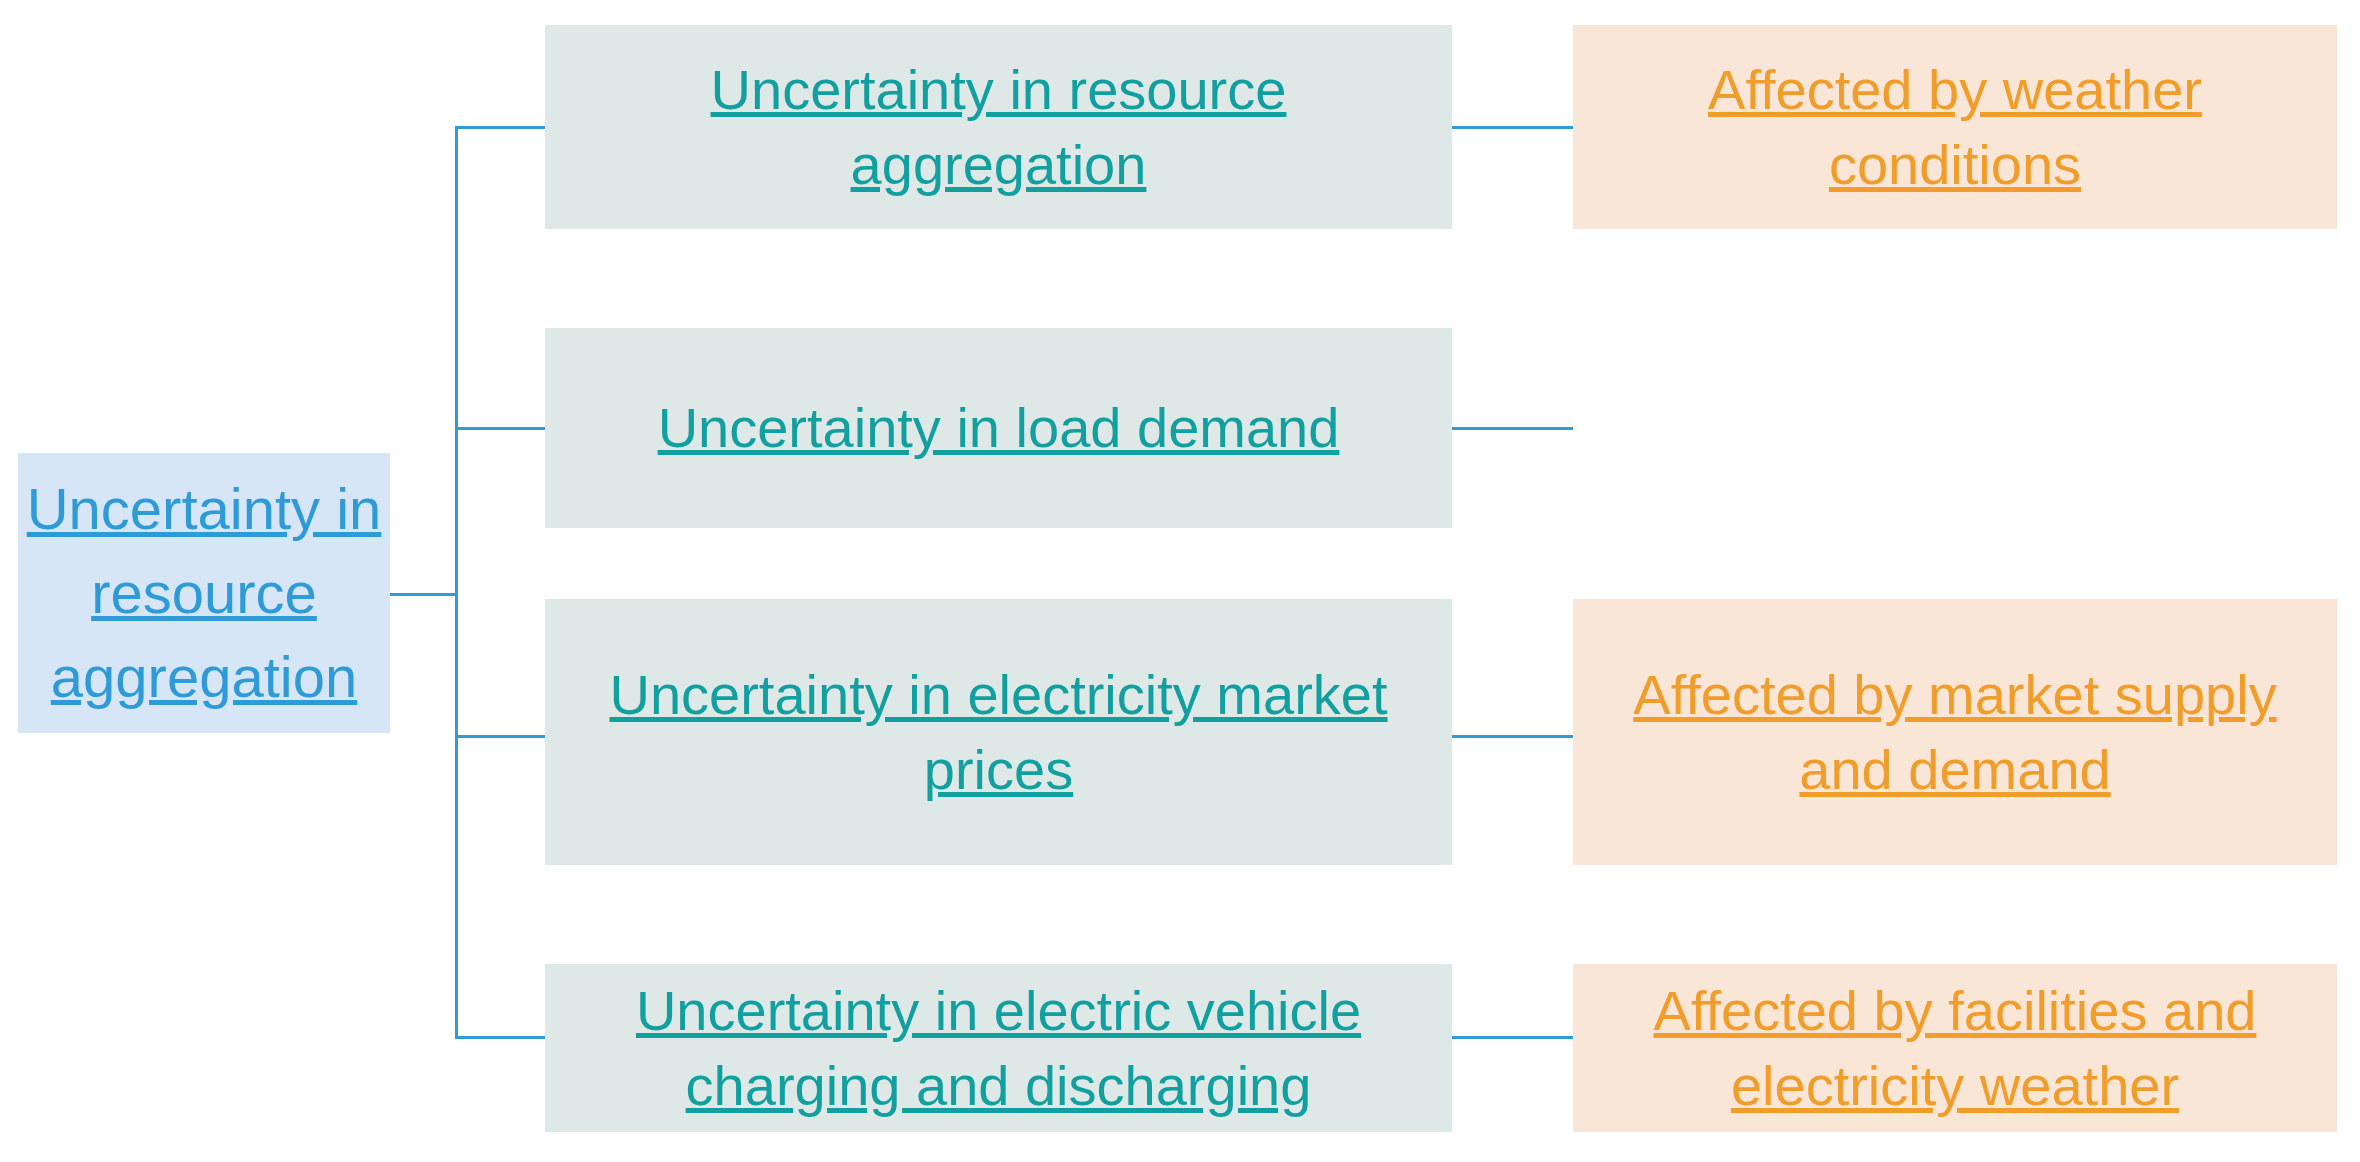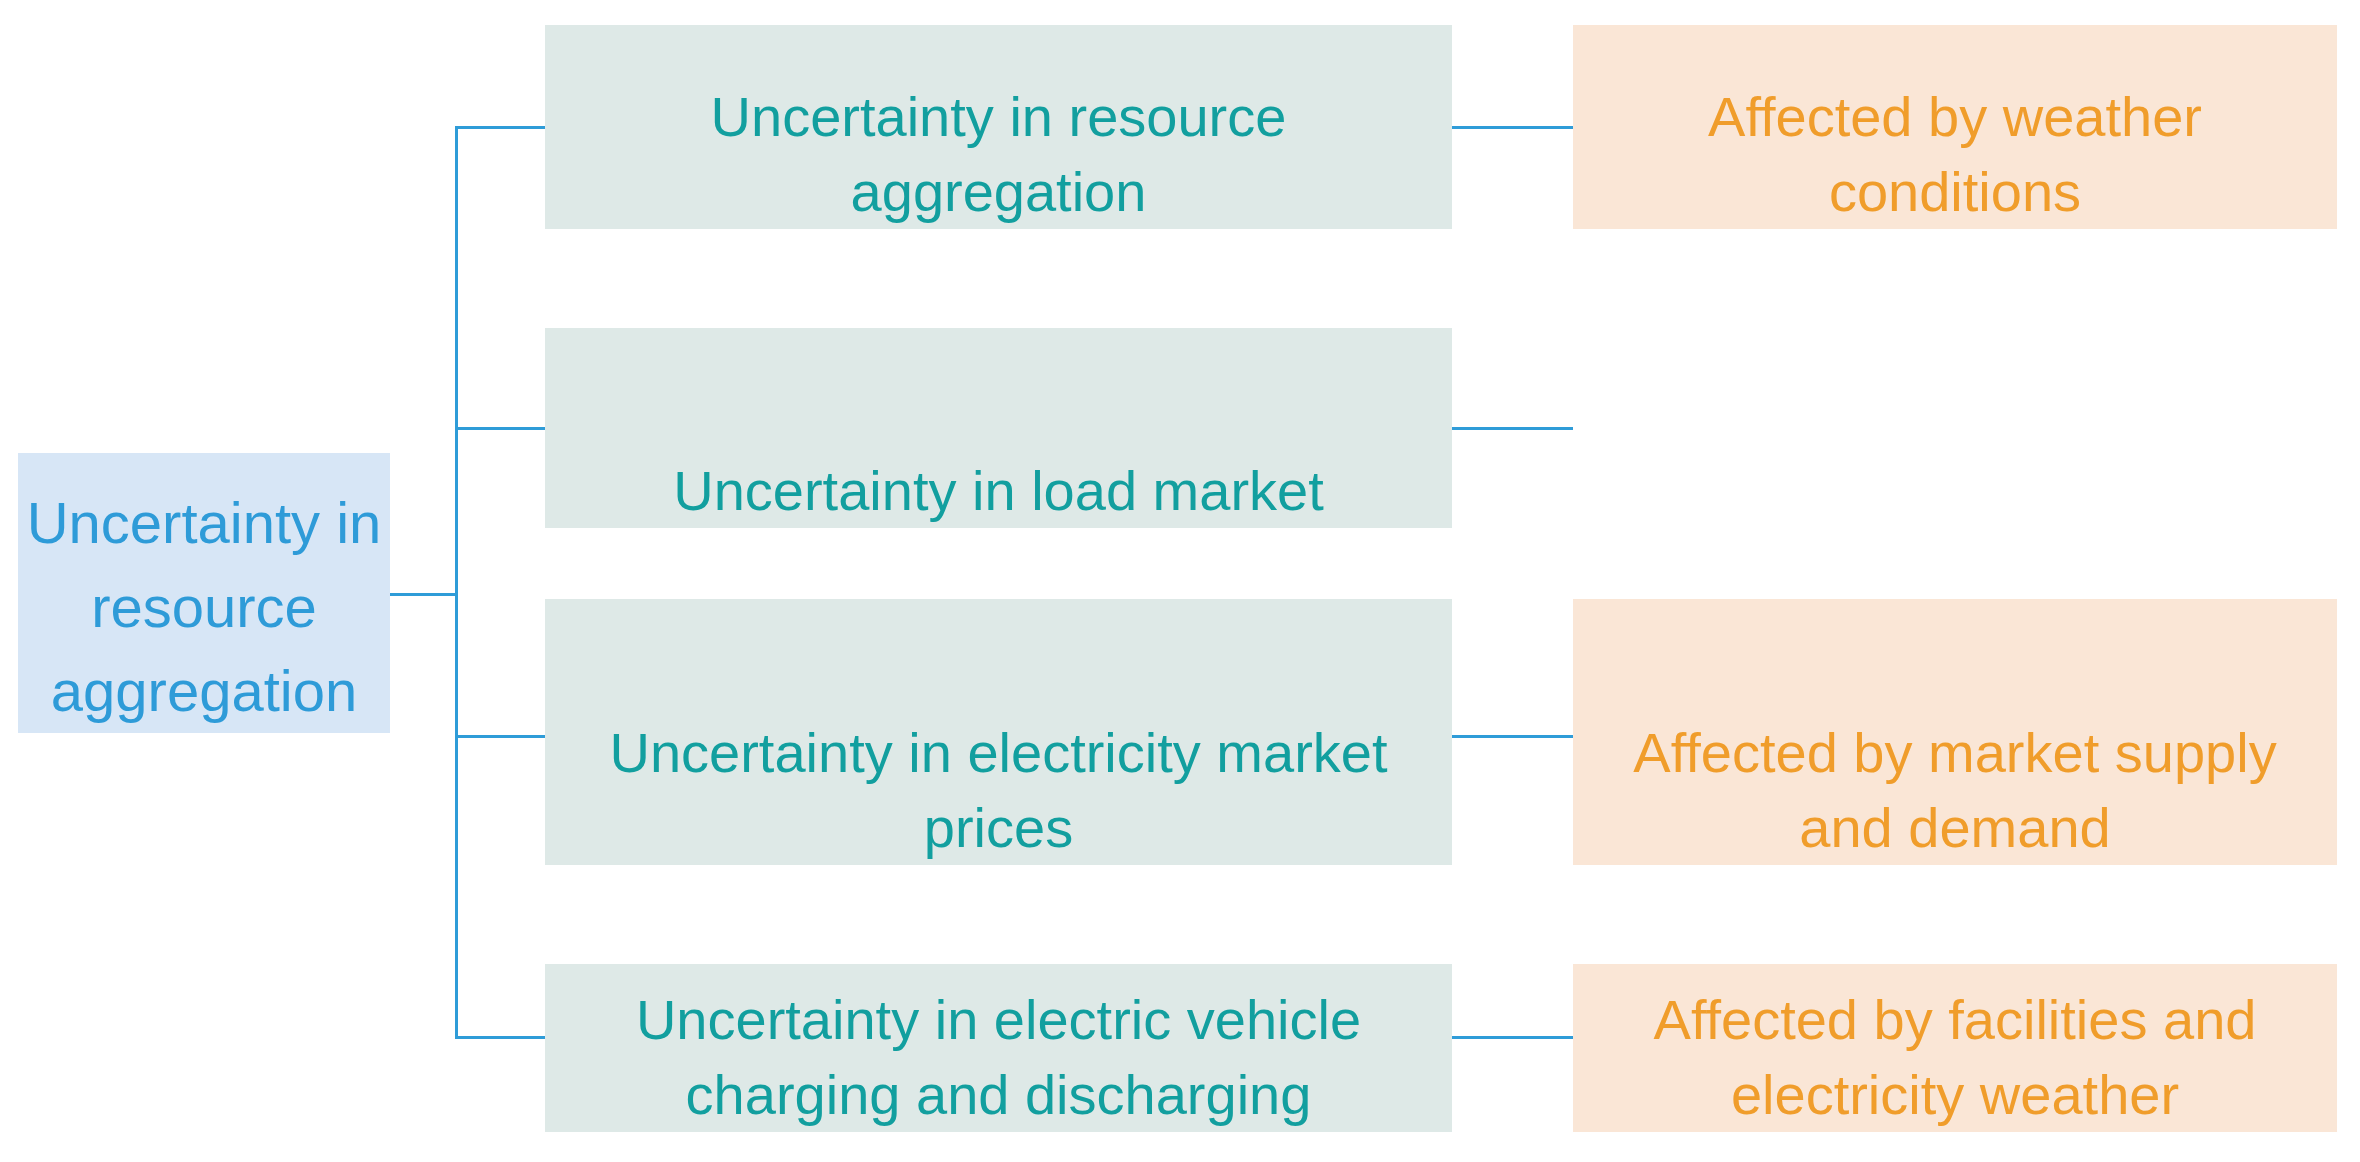--- a/index.html
+++ b/index.html
@@ -11,24 +11,25 @@
   .canvas {
     position: relative;
     width: 2360px;
     height: 1162px;
     background: #ffffff;
     overflow: hidden;
   }
   .node {
     position: absolute;
     display: flex;
-    align-items: flex-end;
+    align-items: center;
     justify-content: center;
     text-align: center;
     box-sizing: border-box;
+    text-decoration: underline;
   }
   .root-node {
     left: 18px;
     top: 453px;
     width: 372px;
     height: 280px;
     background: var(--root-bg, #D7E6F6);
     color: var(--root-text, #2E9BD8);
     font-size: 58px;
     line-height: 1.45;
@@ -79,21 +80,21 @@
   <div class="node branch-node row0">
     <span>Uncertainty in resource aggregation</span>
   </div>
   <div class="line h-line" style="left:1452px; top:126px; width:121px;"></div>
   <div class="node effect-node row0">
     <span>Affected by weather conditions</span>
   </div>
 
   <div class="line h-line" style="left:455px; top:427px; width:90px;"></div>
   <div class="node branch-node row1">
-    <span>Uncertainty in load market</span>
+    <span>Uncertainty in load demand</span>
   </div>
   <div class="line h-line" style="left:1452px; top:427px; width:121px;"></div>
 
   <div class="line h-line" style="left:455px; top:735px; width:90px;"></div>
   <div class="node branch-node row2">
     <span>Uncertainty in electricity market prices</span>
   </div>
   <div class="line h-line" style="left:1452px; top:735px; width:121px;"></div>
   <div class="node effect-node row2">
     <span>Affected by market supply and demand</span>

